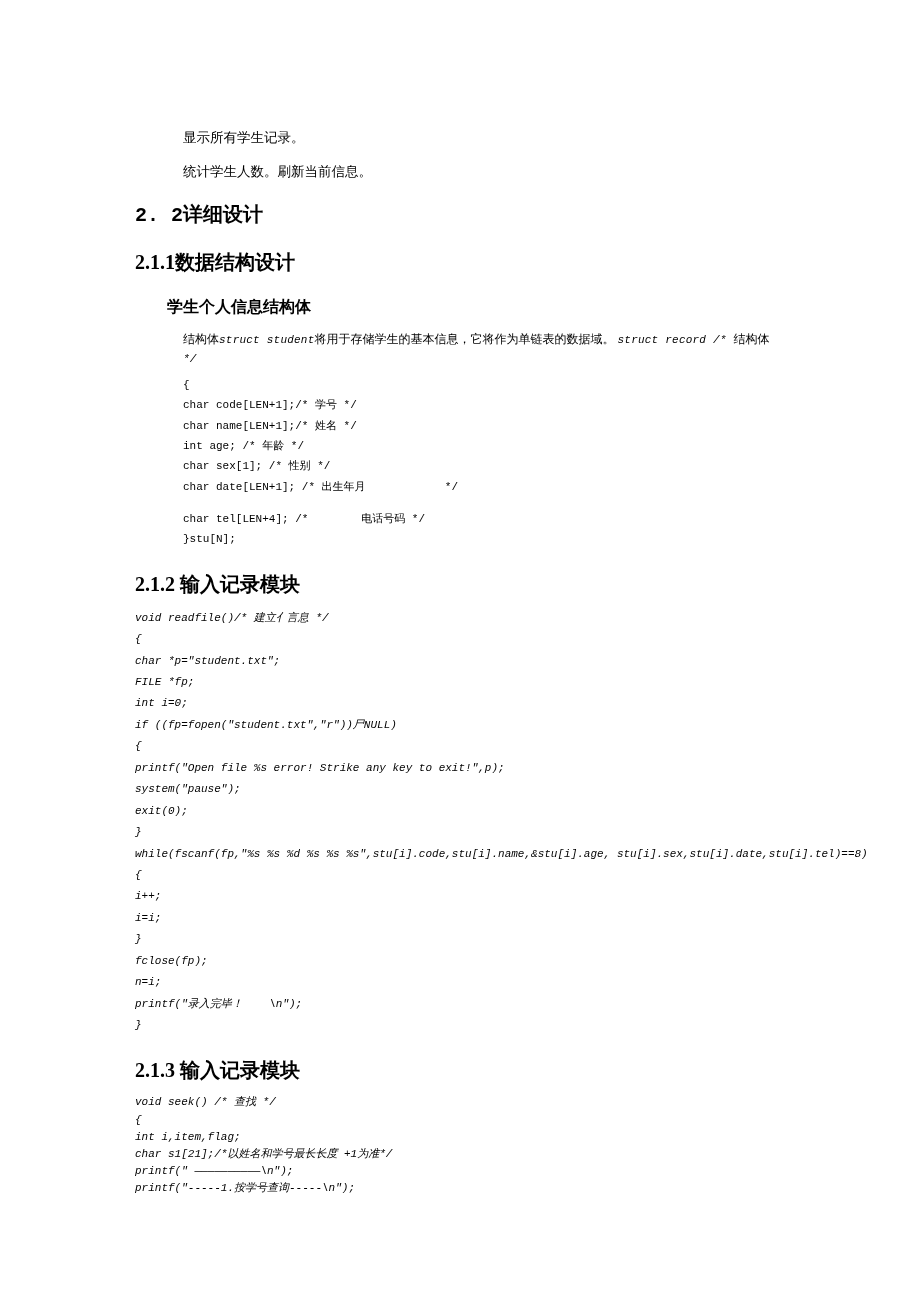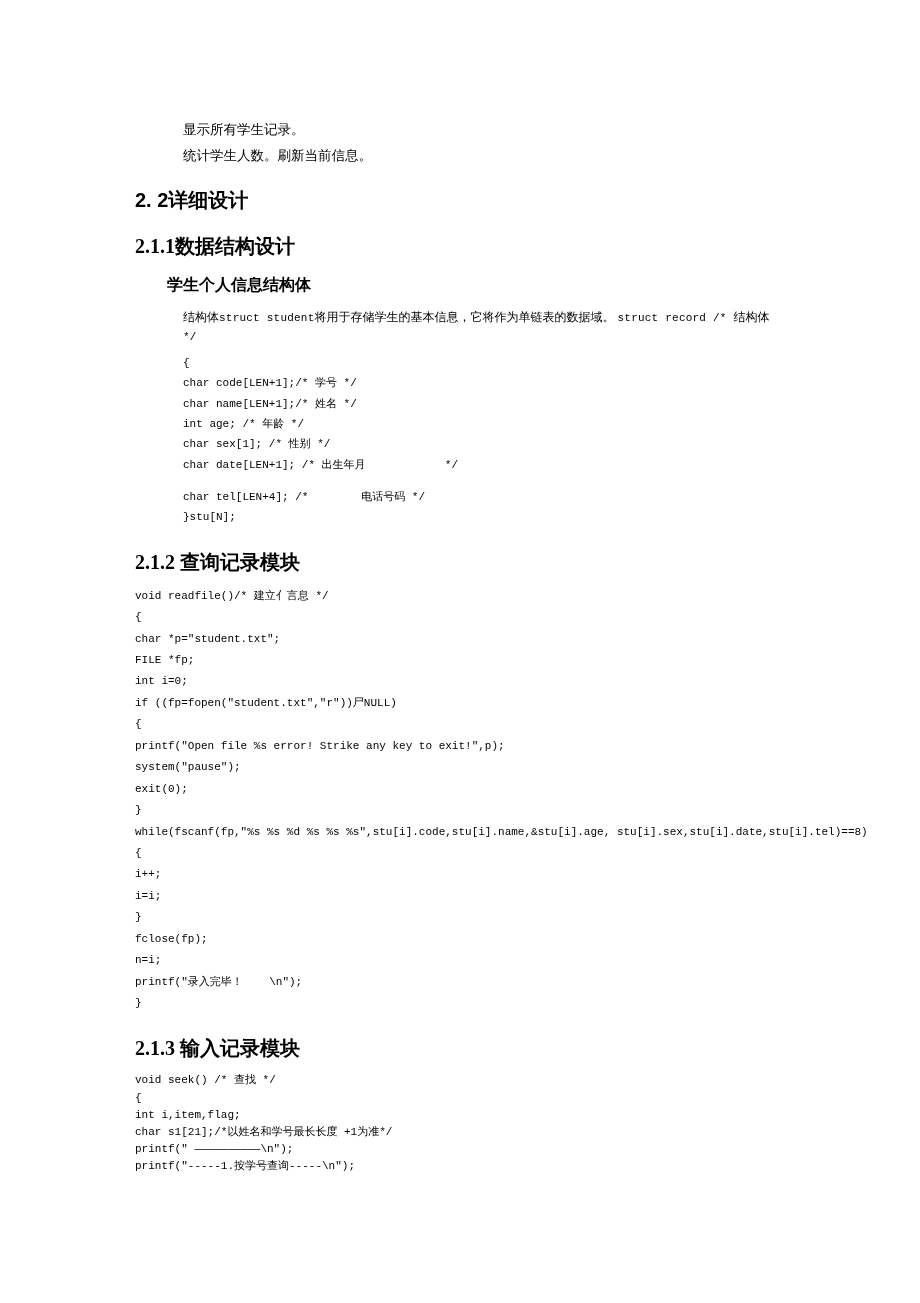--- a/index.html
+++ b/index.html
@@ -10,32 +10,32 @@
   }
   body {
     font-family: "SimSun", "NSimSun", "Songti SC", serif;
     color: #000;
     font-size: 13.5px;
     line-height: 1.6;
     padding: 115px 135px 90px 135px;
     box-sizing: border-box;
   }
   .para {
-    margin: 4px 0 2px 0;
+    margin: 12px 0 2px 0;
     padding-left: 48px;
   }
   .h-sec {
-    font-family: Liberation Sans, sans-serif;
+    font-family: Liberation Mono, monospace;
     font-size: 20px;
     margin: 18px 0 10px 0;
   }
   .h-sec-2 {
     font-family: "SimSun", "NSimSun", "Songti SC", serif;
     font-size: 20px;
-    margin: 14px 0 10px 0;
+    margin: 14px 0 16px 0;
   }
   .h-sub-big {
     font-family: "SimSun", "NSimSun", "Songti SC", serif;
     font-size: 16px;
     margin: 8px 0 10px 0;
     padding-left: 32px;
   }
   .h-mod {
     font-family: "SimSun", "NSimSun", "Songti SC", serif;
     font-size: 20px;
@@ -43,35 +43,37 @@
   }
   .struct-desc {
     padding-left: 48px;
     margin: 0 0 6px 0;
     font-size: 12px;
   }
   .mono {
     font-family: "Courier New", "NSimSun", monospace;
     font-size: 11px;
     letter-spacing: 0.02em;
+    font-style: italic;
   }
   .code-indent {
     padding-left: 48px;
     font-family: "Courier New", "NSimSun", monospace;
     font-size: 11px;
     line-height: 1.85;
     white-space: pre;
     margin: 0;
   }
   .code-block {
     font-family: "Courier New", "NSimSun", monospace;
     font-size: 11px;
     line-height: 1.95;
     white-space: pre;
     margin: 2px 0 0 0;
+    font-style: italic;
   }
   .gap {
     height: 12px;
   }
   .tight {
     line-height: 1.55;
   }
 </style>
 </head>
 <body>
@@ -92,21 +94,21 @@
 <pre class="code-indent">{</pre>
 <pre class="code-indent">char code[LEN+1];/* 学号 */</pre>
 <pre class="code-indent">char name[LEN+1];/* 姓名 */</pre>
 <pre class="code-indent">int age; /* 年龄 */</pre>
 <pre class="code-indent">char sex[1]; /* 性别 */</pre>
 <pre class="code-indent">char date[LEN+1]; /* 出生年月            */</pre>
 <div class="gap"></div>
 <pre class="code-indent">char tel[LEN+4]; /*        电话号码 */</pre>
 <pre class="code-indent">}stu[N];</pre>
 
-<h2 class="h-mod">2.1.2 查询记录模块</h2>
+<h2 class="h-mod">2.1.2 输入记录模块</h2>
 
 <pre class="code-block">void readfile()/* 建立亻言息 */
 {
 char *p="student.txt";
 FILE *fp;
 int i=0;
 if ((fp=fopen("student.txt","r"))尸NULL)
 {
 printf("Open file %s error! Strike any key to exit!",p);
 system("pause");

